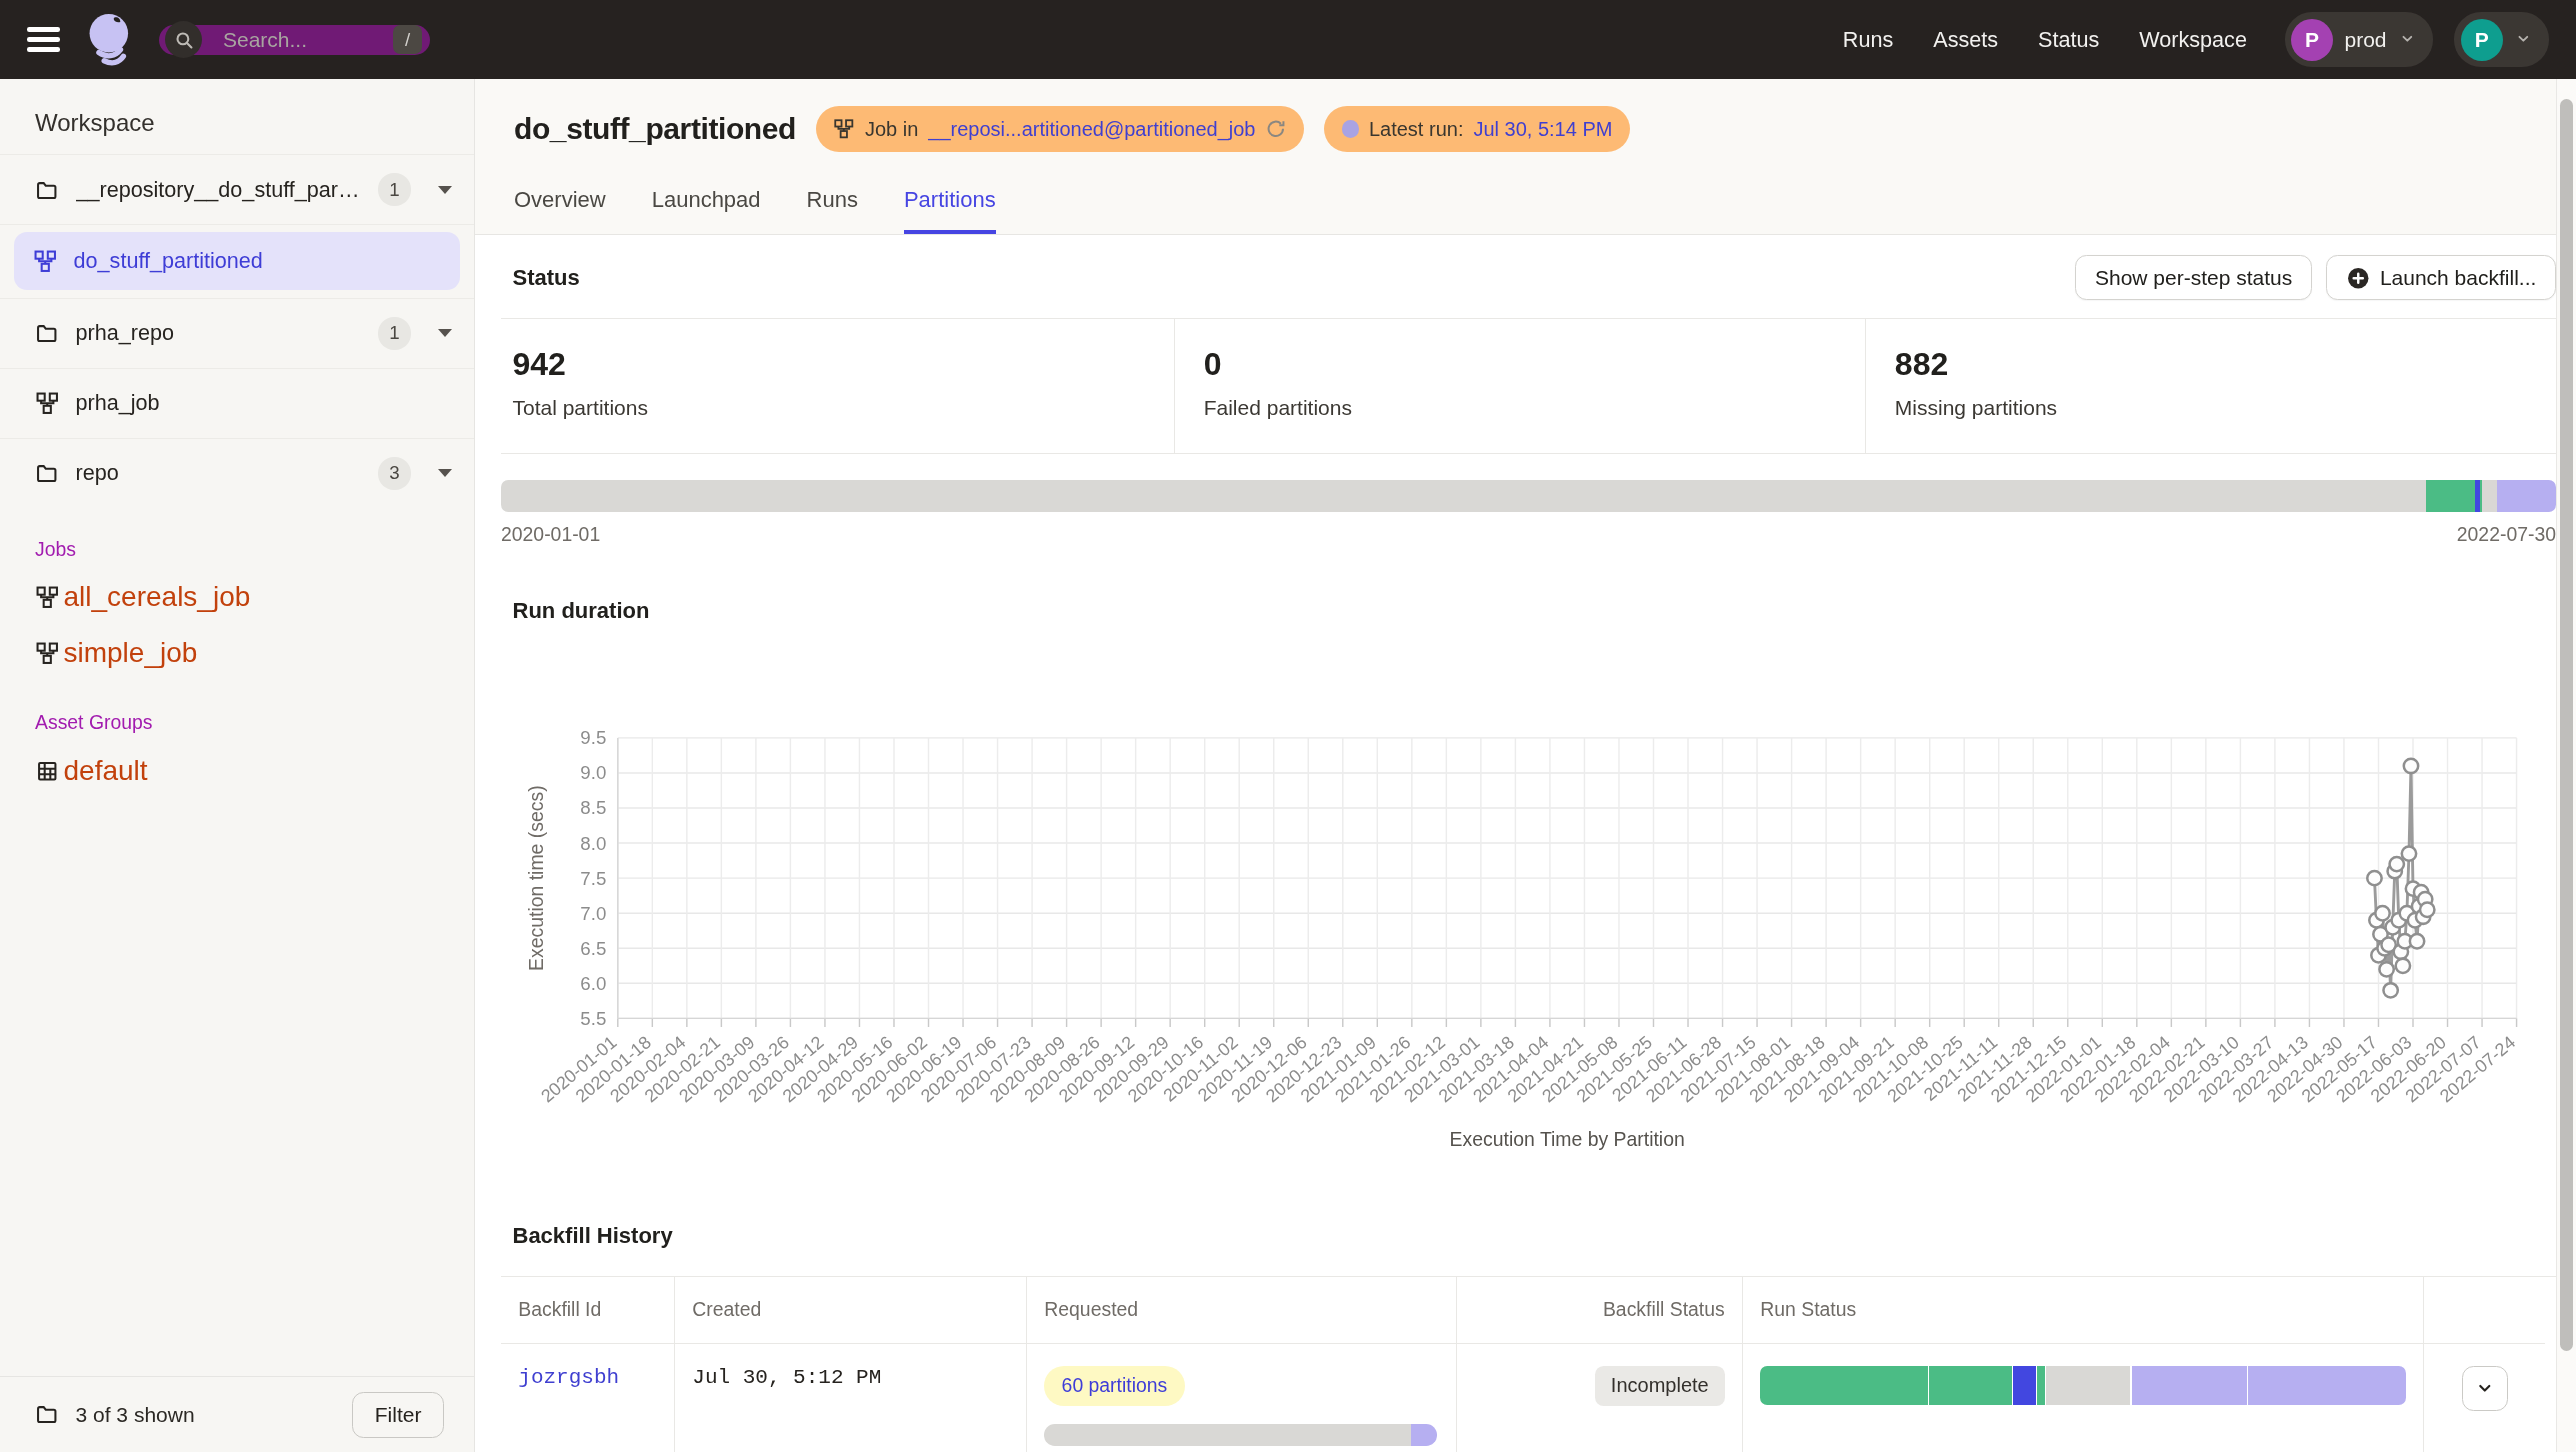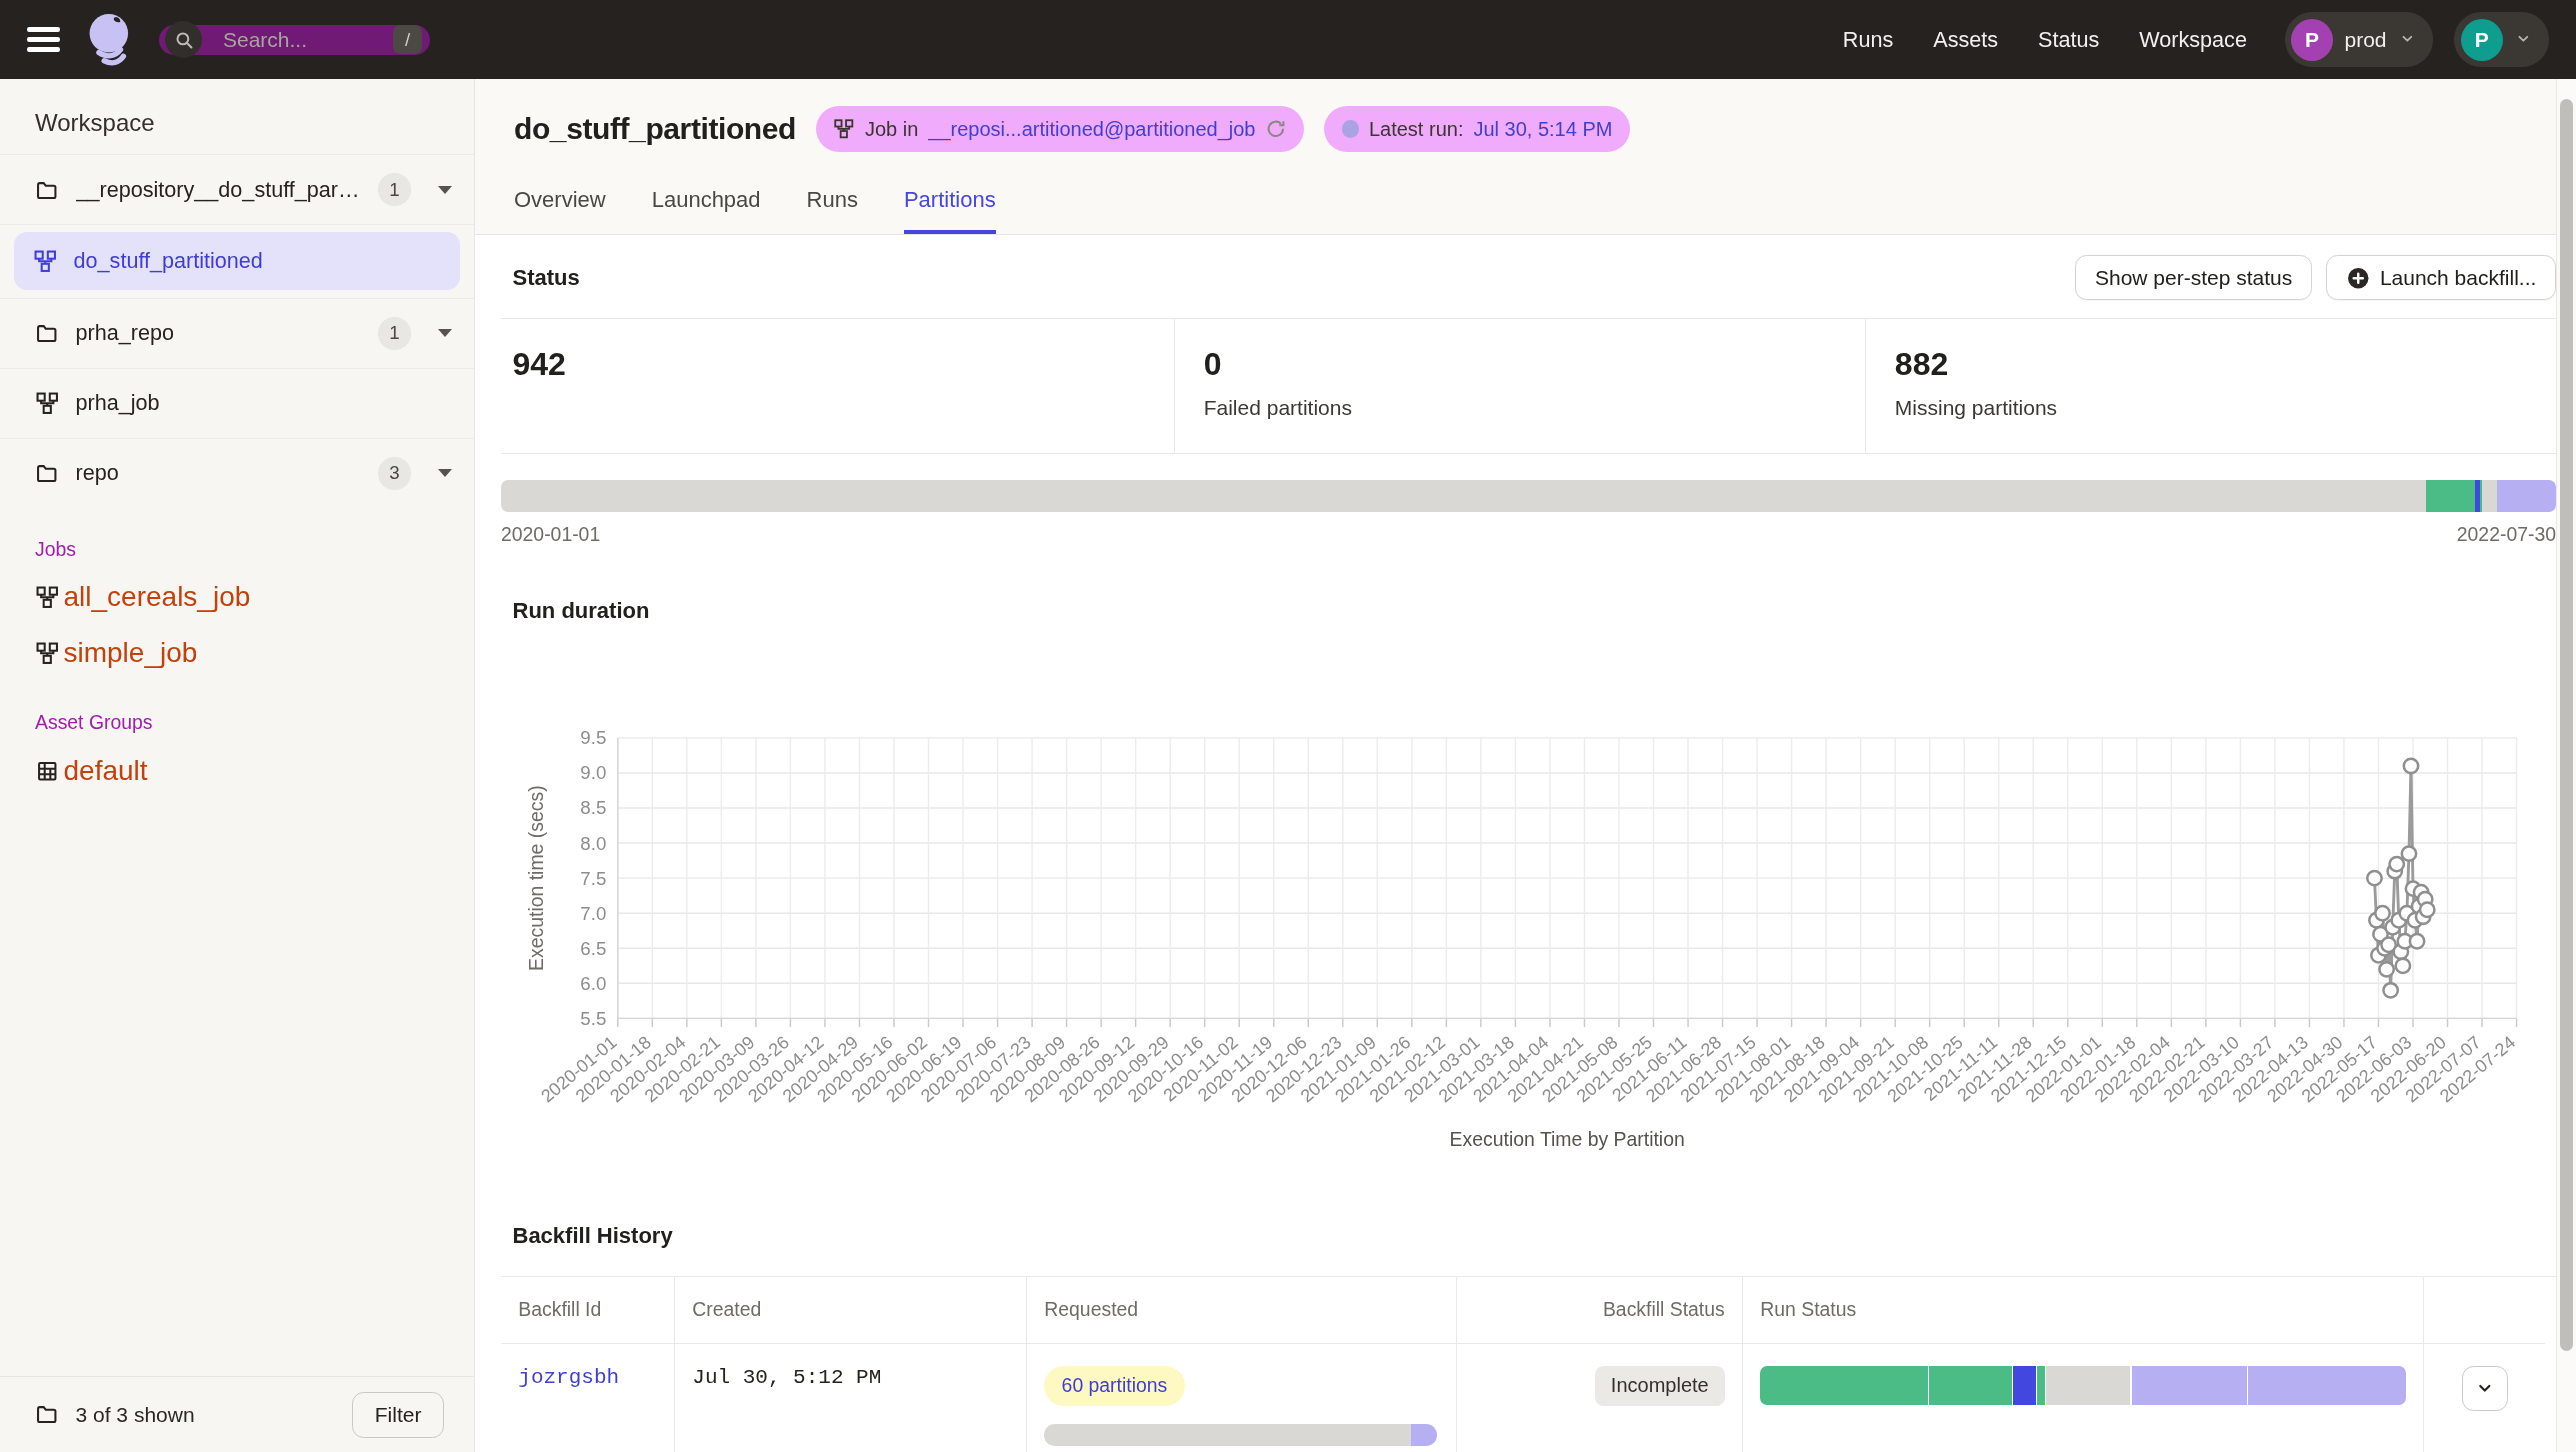--- a/index.html
+++ b/index.html
@@ -60,21 +60,21 @@
   .side-footer svg { width:24.5px; height:24.5px; }
   .filter-btn { margin-left:auto; height:46px; padding:0 21.6px; border:0.7px solid #C9C8C4;
     border-radius:11.5px; background:transparent; font-size:21px; color:#26231F;
     display:flex; align-items:center; cursor:pointer; font-family:inherit; }
 
   
   .main { flex:1; position:relative; background:#fff; overflow:hidden; }
   .page-head { background:#FAF9F6; padding:27px 26px 0; border-bottom:1.4px solid #E7E6E3; }
   .title-row { display:flex; align-items:center; gap:20px; margin-left:13px; }
   .page-title { font-size:30px; font-weight:700; color:#21201D; letter-spacing:-0.4px; }
-  .hbadge { height:46px; border-radius:23px; background:#f0abfc; display:flex;
+  .hbadge { height:46px; border-radius:23px; background:#fdba74; display:flex;
     align-items:center; gap:10px; padding:0 17.3px; font-size:20px; color:#39362F; }
   .hbadge svg { width:21.6px; height:21.6px; }
   .blue-link { color:#3F3FD0; cursor:pointer; }
   .run-dot { width:17.3px; height:17.3px; border-radius:50%; background:#A9A3E3; }
   .tabs { display:flex; gap:46px; margin:35px 0 0 13px; }
   .tab { font-size:22px; color:#4A4843; padding-bottom:17.3px; font-weight:500;
     cursor:pointer; border-bottom:4.3px solid transparent; }
   .tab.active { color:#4645E2; border-bottom-color:#4645E2; }
 
   .content { padding:0 20px 0 26px; }
@@ -325,20 +325,21 @@
                 <path d="M12 7.5v9M7.5 12h9" stroke="#fff" stroke-width="2.4" stroke-linecap="round"></path>
               </svg>
               <span>Launch backfill...</span>
             </button>
           </span>
       </div>
 
       <div class="stats" id="stats">
           <div class="stat">
             <div class="stat-value">942</div>
+            <div class="stat-label">Total partitions</div>
           </div>
           <div class="stat">
             <div class="stat-value">0</div>
             <div class="stat-label">Failed partitions</div>
           </div>
           <div class="stat">
             <div class="stat-value">882</div>
             <div class="stat-label">Missing partitions</div>
           </div>
         </div>

